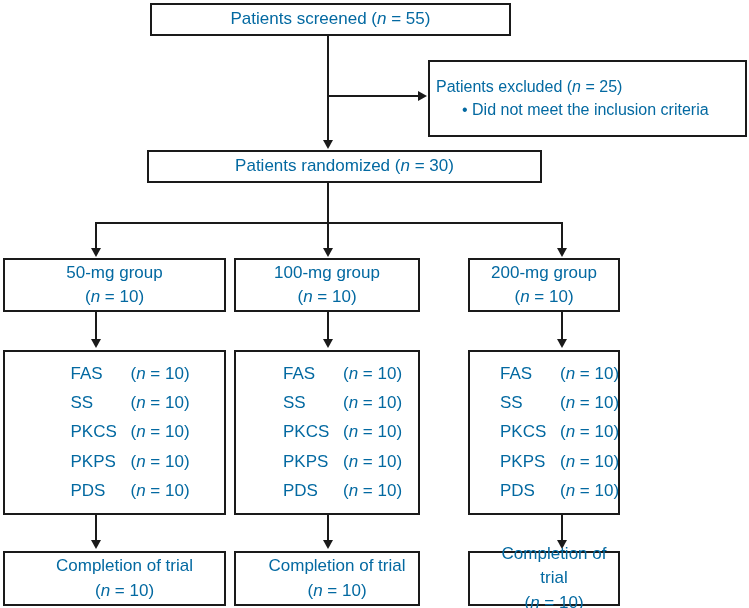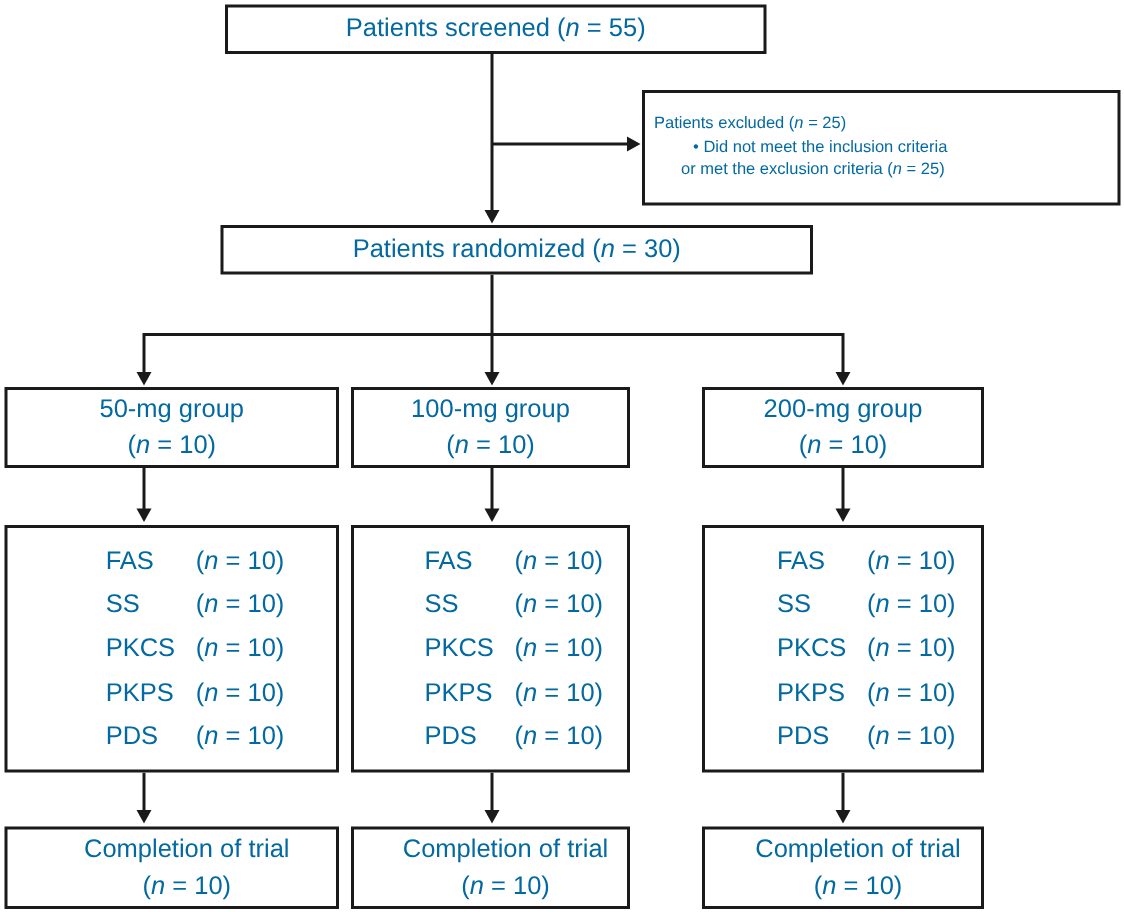--- a/index.html
+++ b/index.html
@@ -28,29 +28,29 @@
   }
   .nexp { white-space: pre; }
   i { font-style: italic; }
 
   .b-screened   { left: 150px; top: 3px;   width: 361px; height: 33px; }
   .b-randomized { left: 147px; top: 150px; width: 395px; height: 33px; }
 
   .b-excluded {
     left: 428px; top: 60px; width: 319px; height: 77px;
     align-items: flex-start; text-align: left;
-    font-size: 11px; line-height: 1.42;
+    font-size: 16px; line-height: 1.42;
     padding: 2px 4px 2px 6px; justify-content: center;
   }
   .b-excluded .x-line2 { padding-left: 26px; }
   .b-excluded .x-line3 { padding-left: 18px; }
 
   .col-a { left: 3px;   width: 223px; }
   .col-b { left: 234px; width: 186px; }
-  .col-c { left: 468px; width: 188px; }
+  .col-c { left: 468px; width: 152px; }
 
   .b-group      { top: 258px; height: 54px; }
   .b-completion { top: 551px; height: 55px; padding-left: 20px; }
 
   .b-analysis {
     top: 350px; height: 165px;
     align-items: center;
     justify-content: space-evenly;
     padding: 5px 4px 5px 35px;
     text-align: left;
@@ -103,24 +103,20 @@
 
   <div class="box b-excluded">
     <div class="x-line1">
       <span>Patients excluded</span>
       <span class="nexp">(<i>n</i> = 25)</span>
     </div>
     <div class="x-line2">
       <span>•</span>
       <span>Did not meet the inclusion criteria</span>
     </div>
-    <div class="x-line3">
-      <span>or met the exclusion criteria</span>
-      <span class="nexp">(<i>n</i> = 25)</span>
-    </div>
   </div>
 
   <div class="box b-randomized">
     <div>
       <span>Patients randomized</span>
       <span class="nexp">(<i>n</i> = 30)</span>
     </div>
   </div>
 
   <div class="box b-group col-a">

